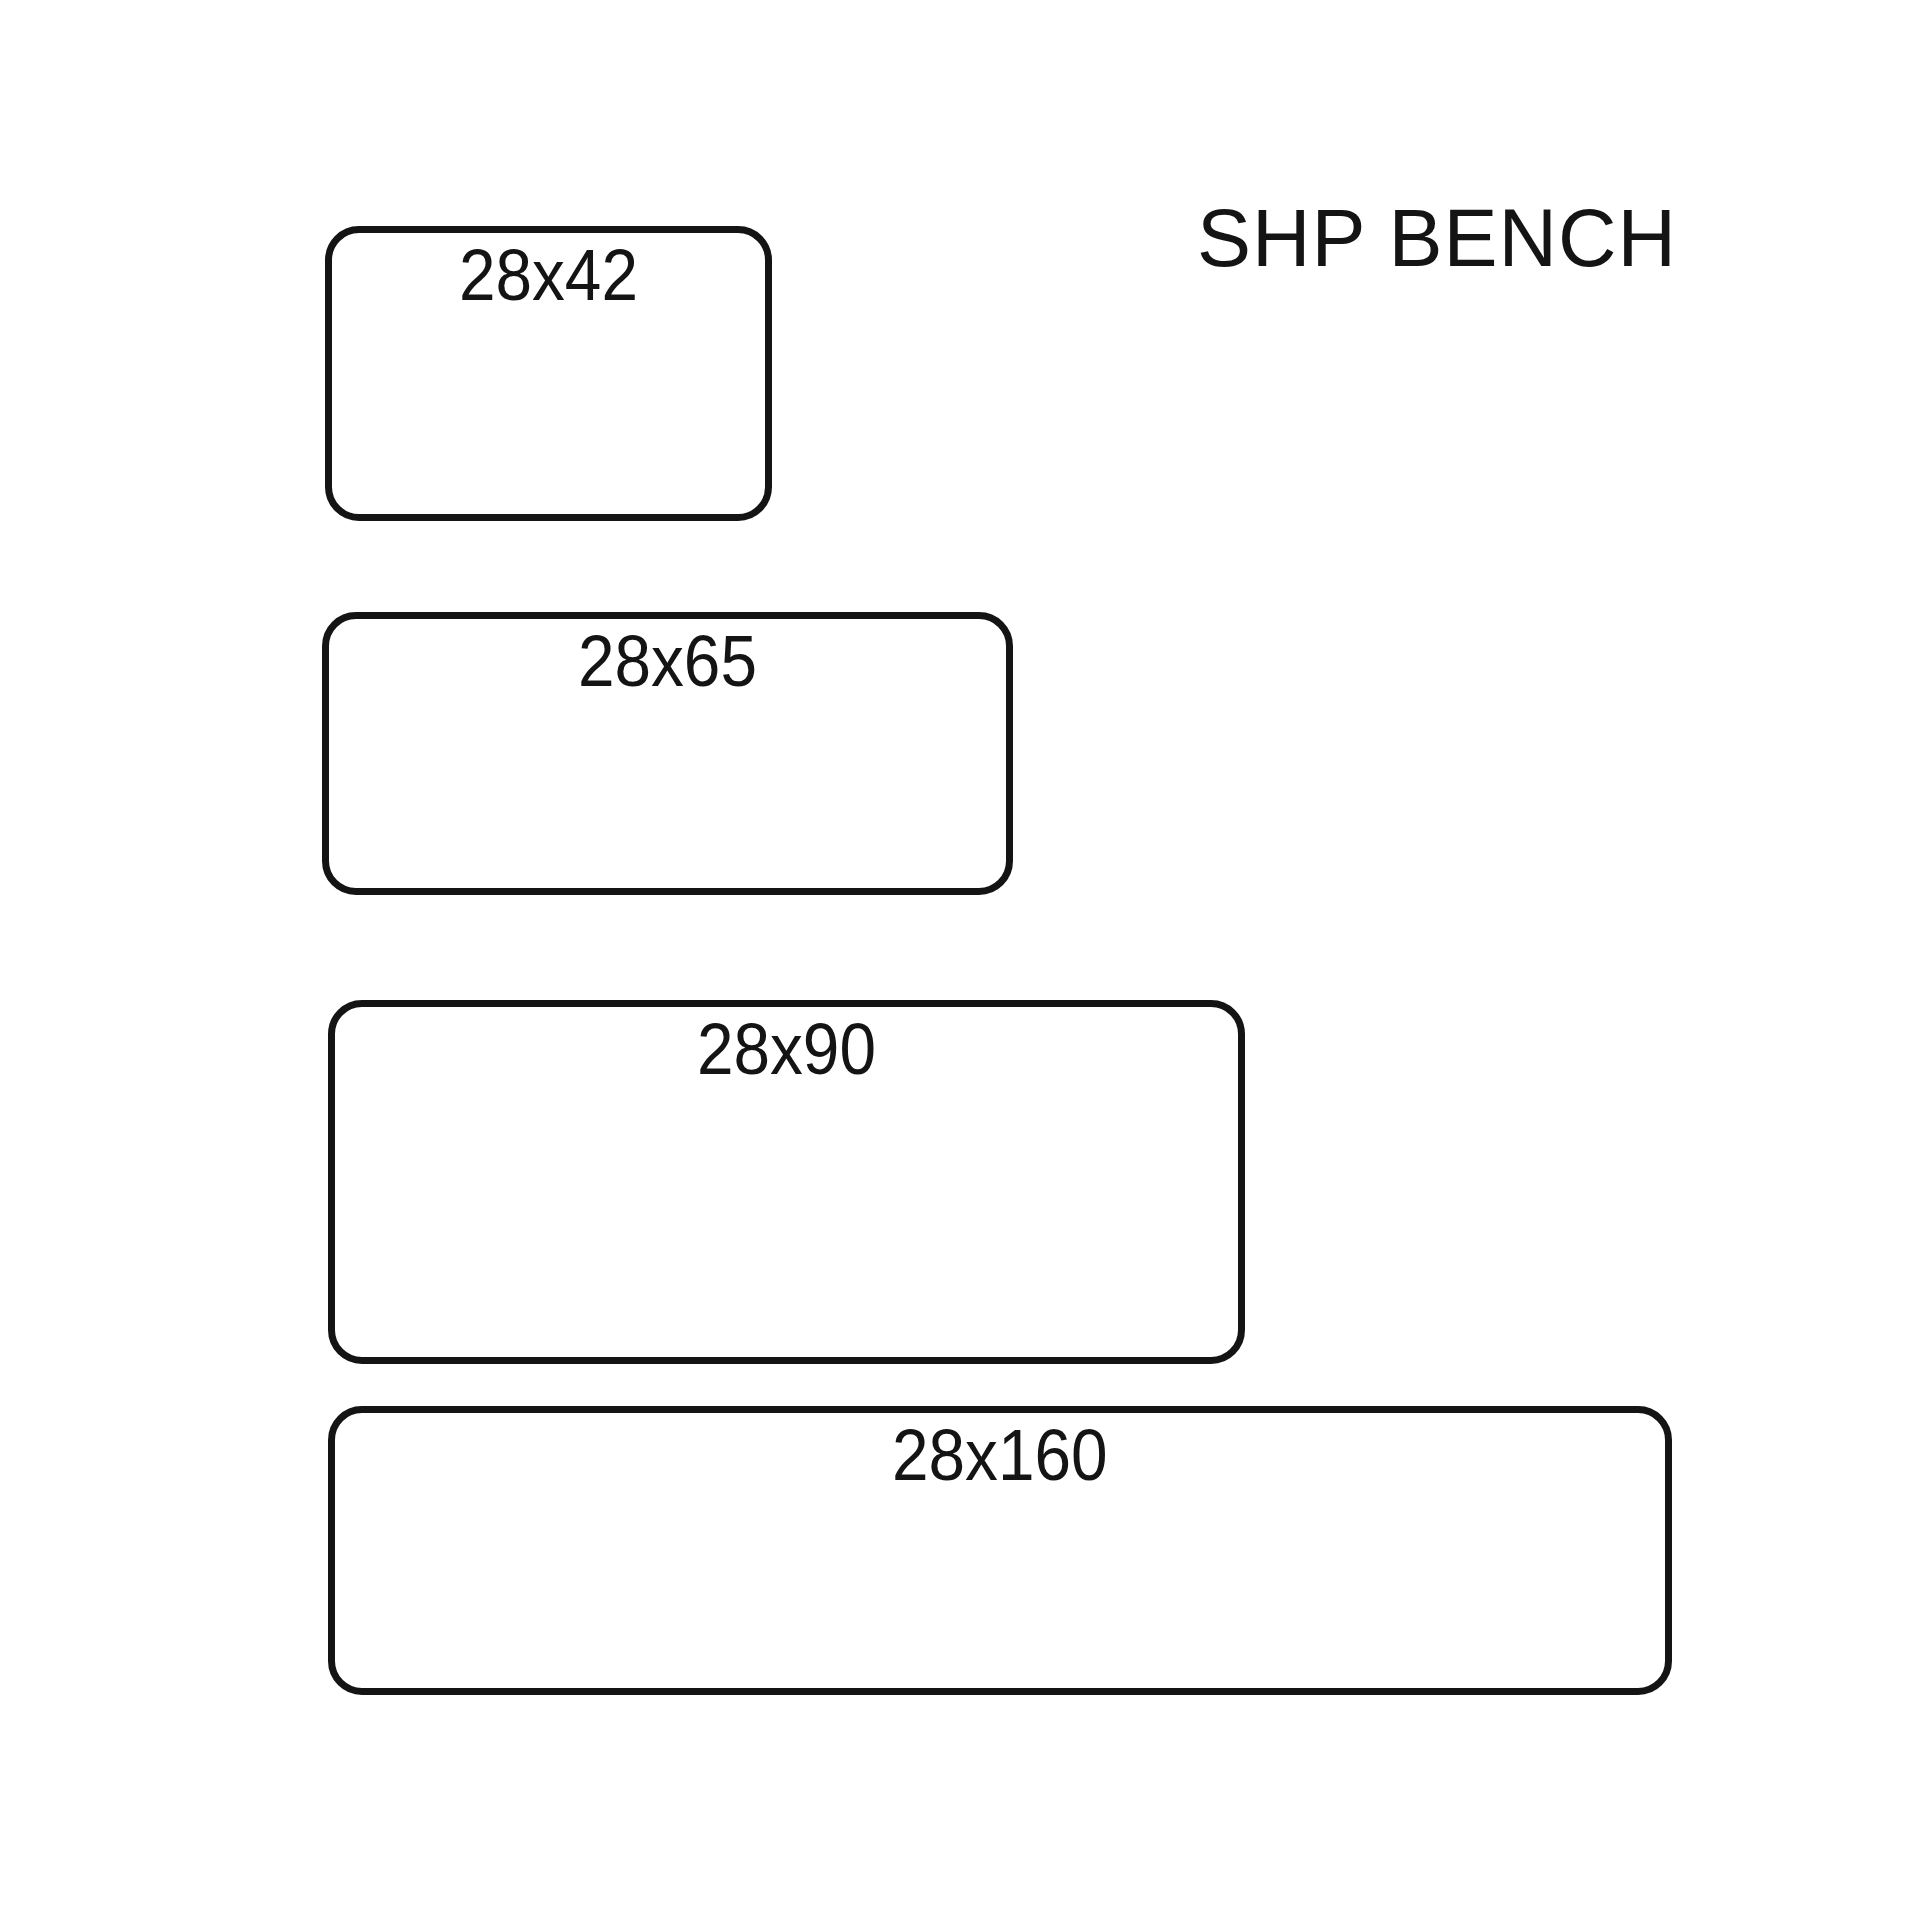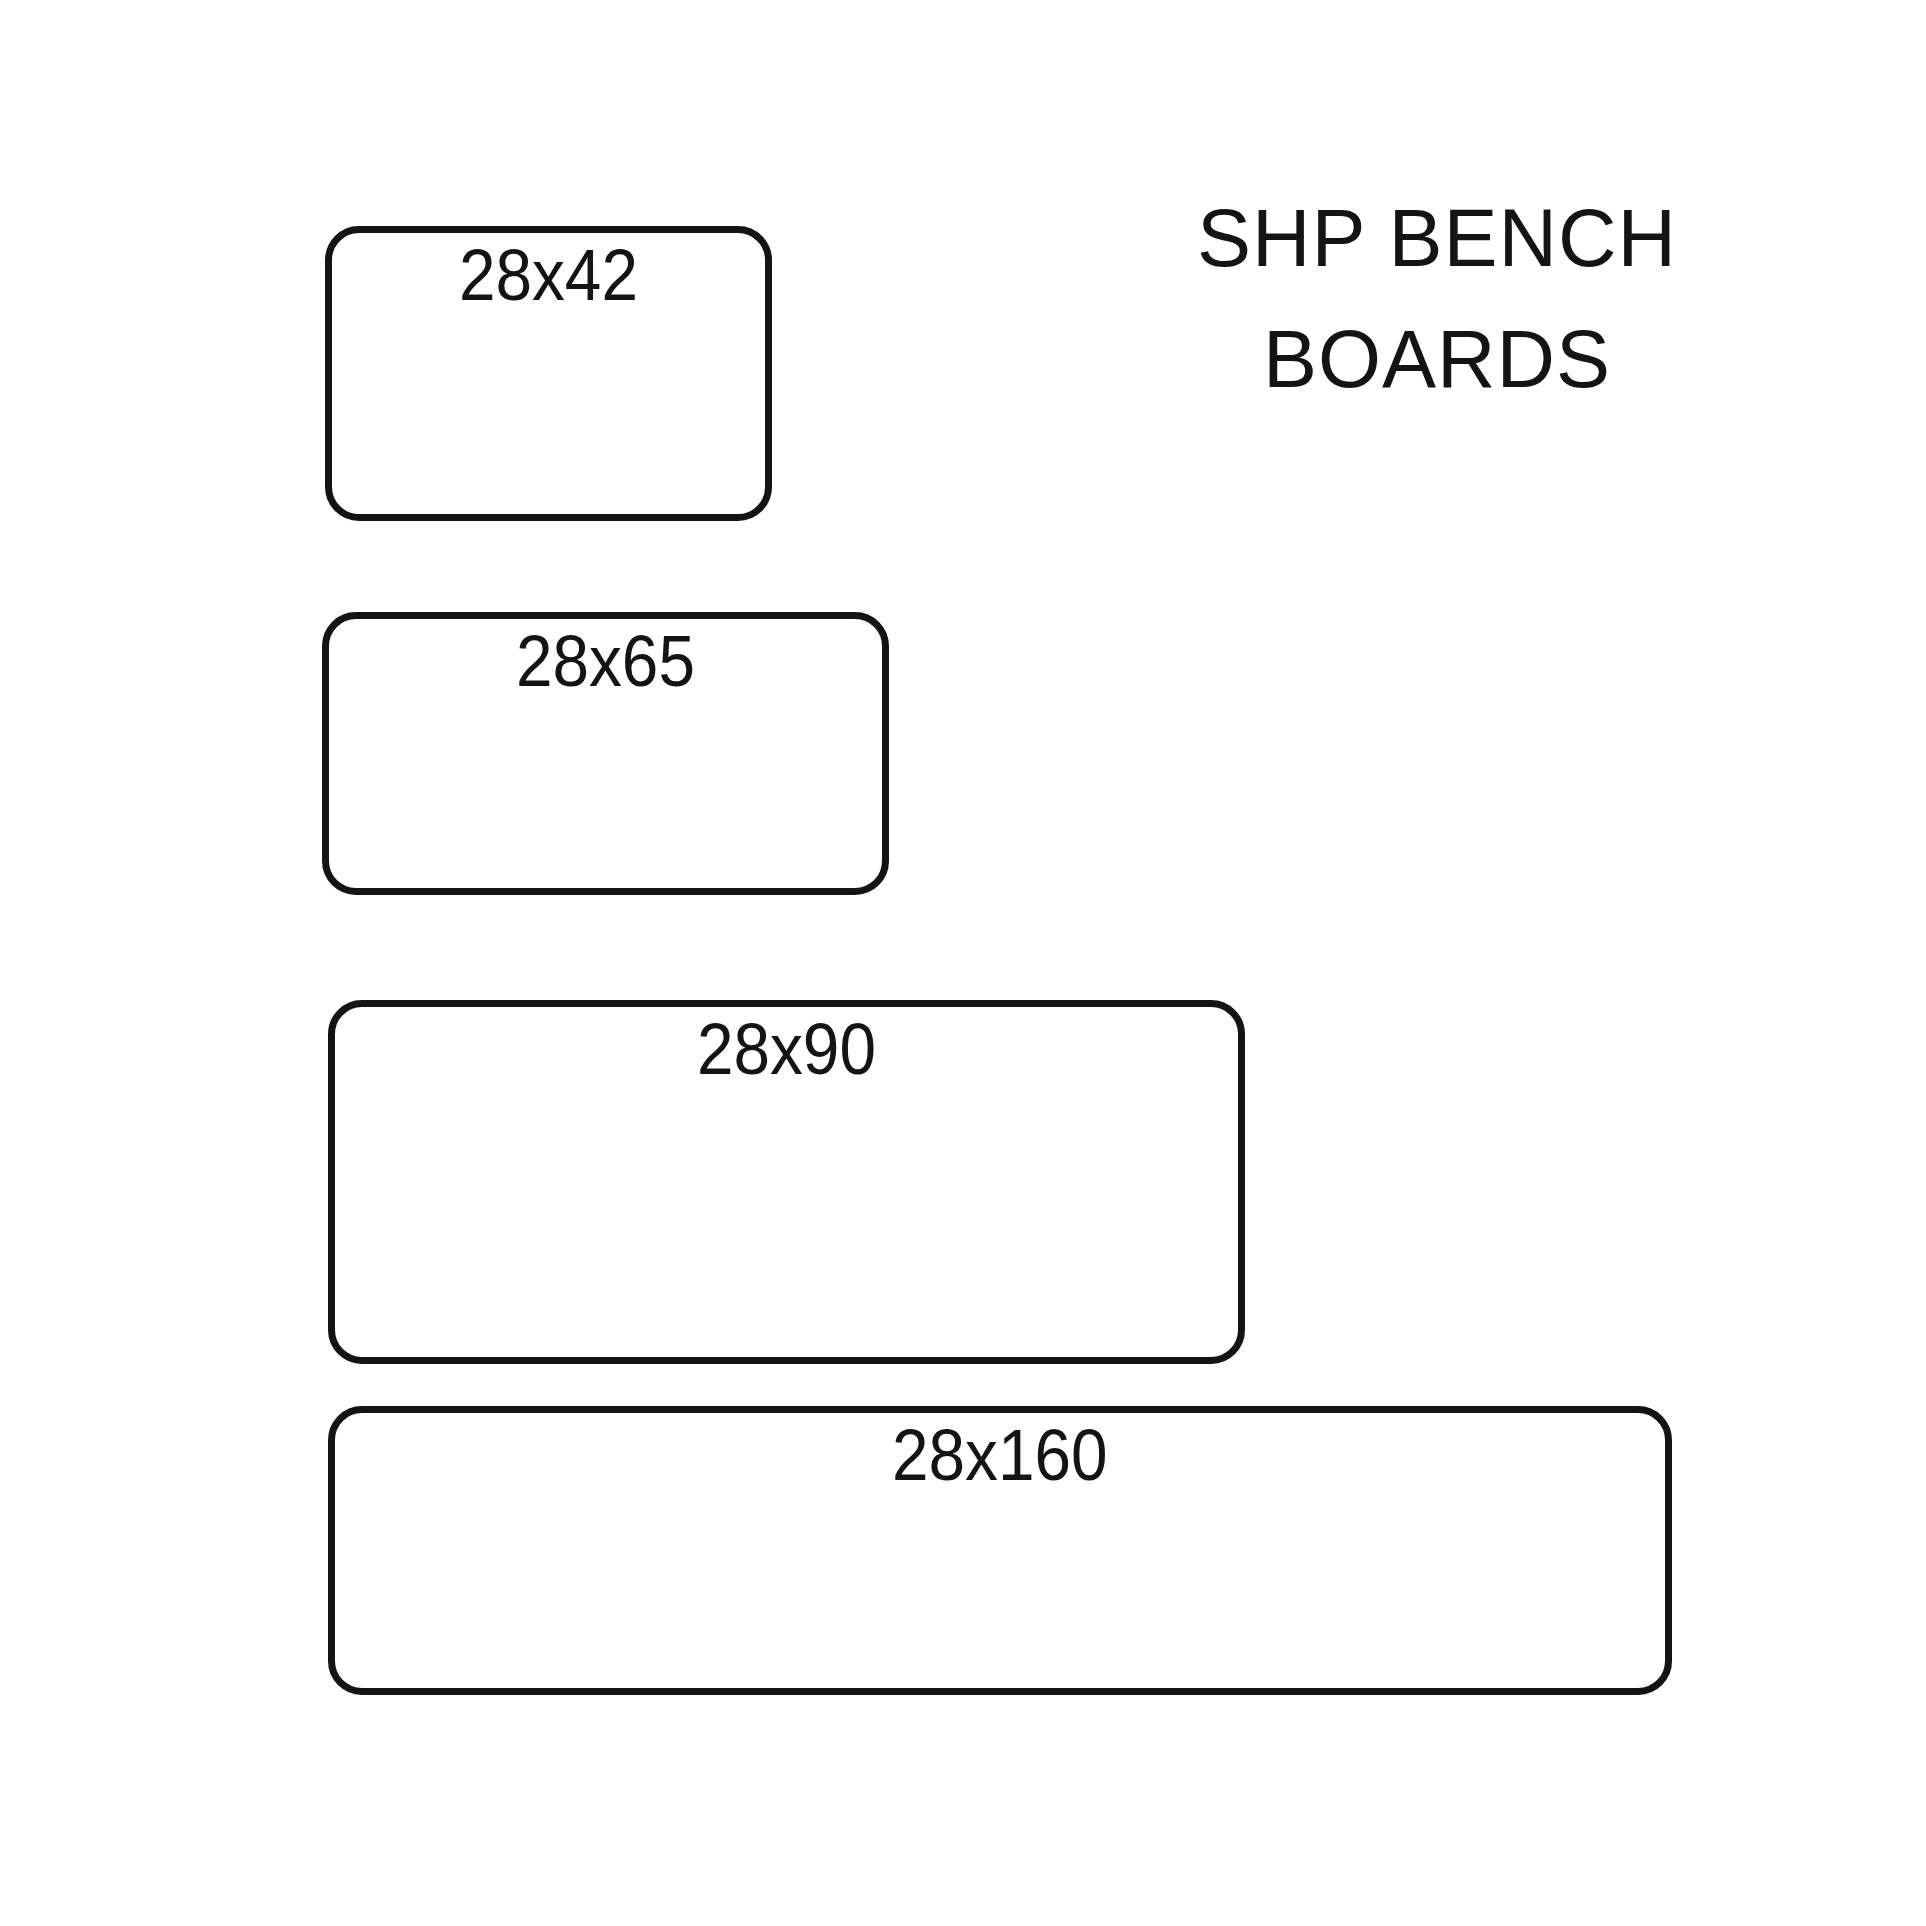--- a/index.html
+++ b/index.html
@@ -29,21 +29,21 @@
   }
   .board-label {
     font-size: 73px;
     font-weight: 400;
     color: #141414;
     letter-spacing: 0px;
     transform: scaleX(0.9);
     white-space: nowrap;
   }
   .board-1 { left: 294px; top: 226px;  width: 447px;  height: 295px; }
-  .board-2 { left: 291px; top: 612px;  width: 567px;  height: 283px; }
+  .board-2 { left: 291px; top: 612px;  width: 691px;  height: 283px; }
   .board-3 { left: 297px; top: 1000px; width: 917px;  height: 364px; }
   .board-4 { left: 297px; top: 1406px; width: 1344px; height: 289px; }
   .title {
     position: absolute;
     left: 1129px;
     top: 178px;
     width: 554px;
     text-align: center;
     font-size: 81px;
     line-height: 121px;
@@ -56,21 +56,20 @@
     white-space: nowrap;
   }
 </style>
 </head>
 <body>
 
 <div class="canvas">
 
   <div class="title">
     <span class="title-line">SHP BENCH</span>
-    <span class="title-line">BOARDS</span>
   </div>
 
   <div class="board board-1">
     <span class="board-label">28x42</span>
   </div>
 
   <div class="board board-2">
     <span class="board-label">28x65</span>
   </div>
 

